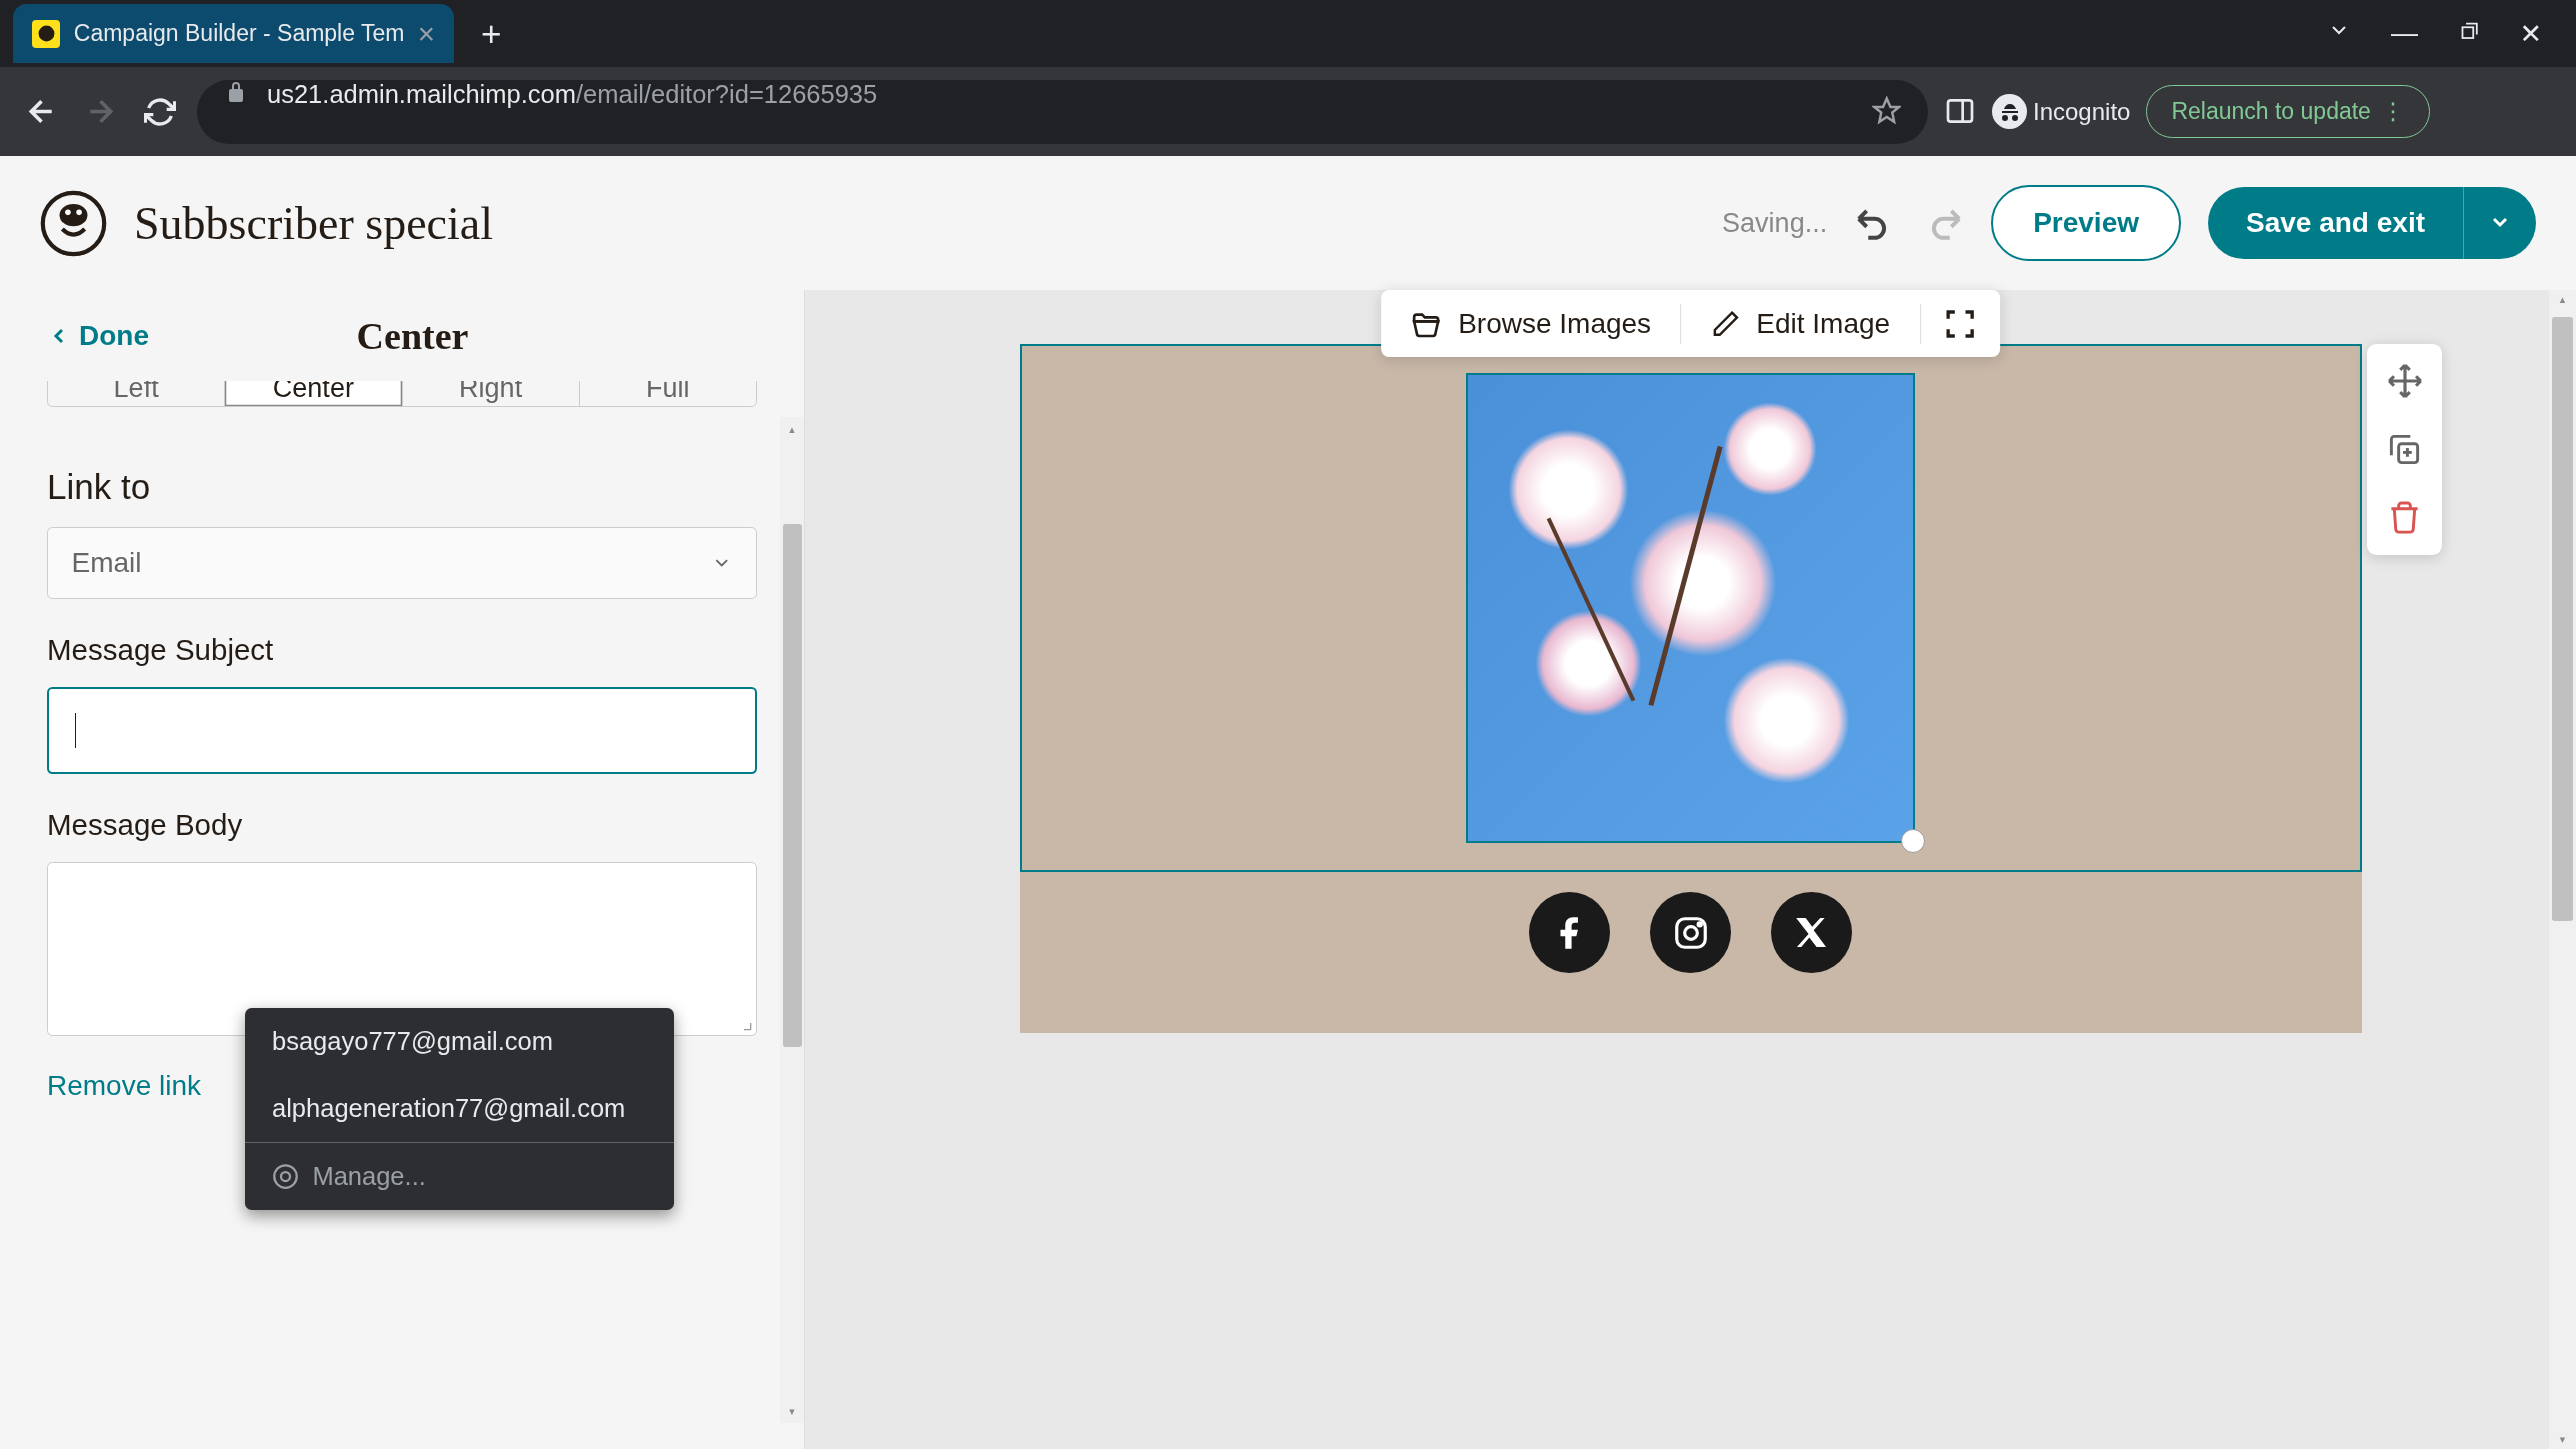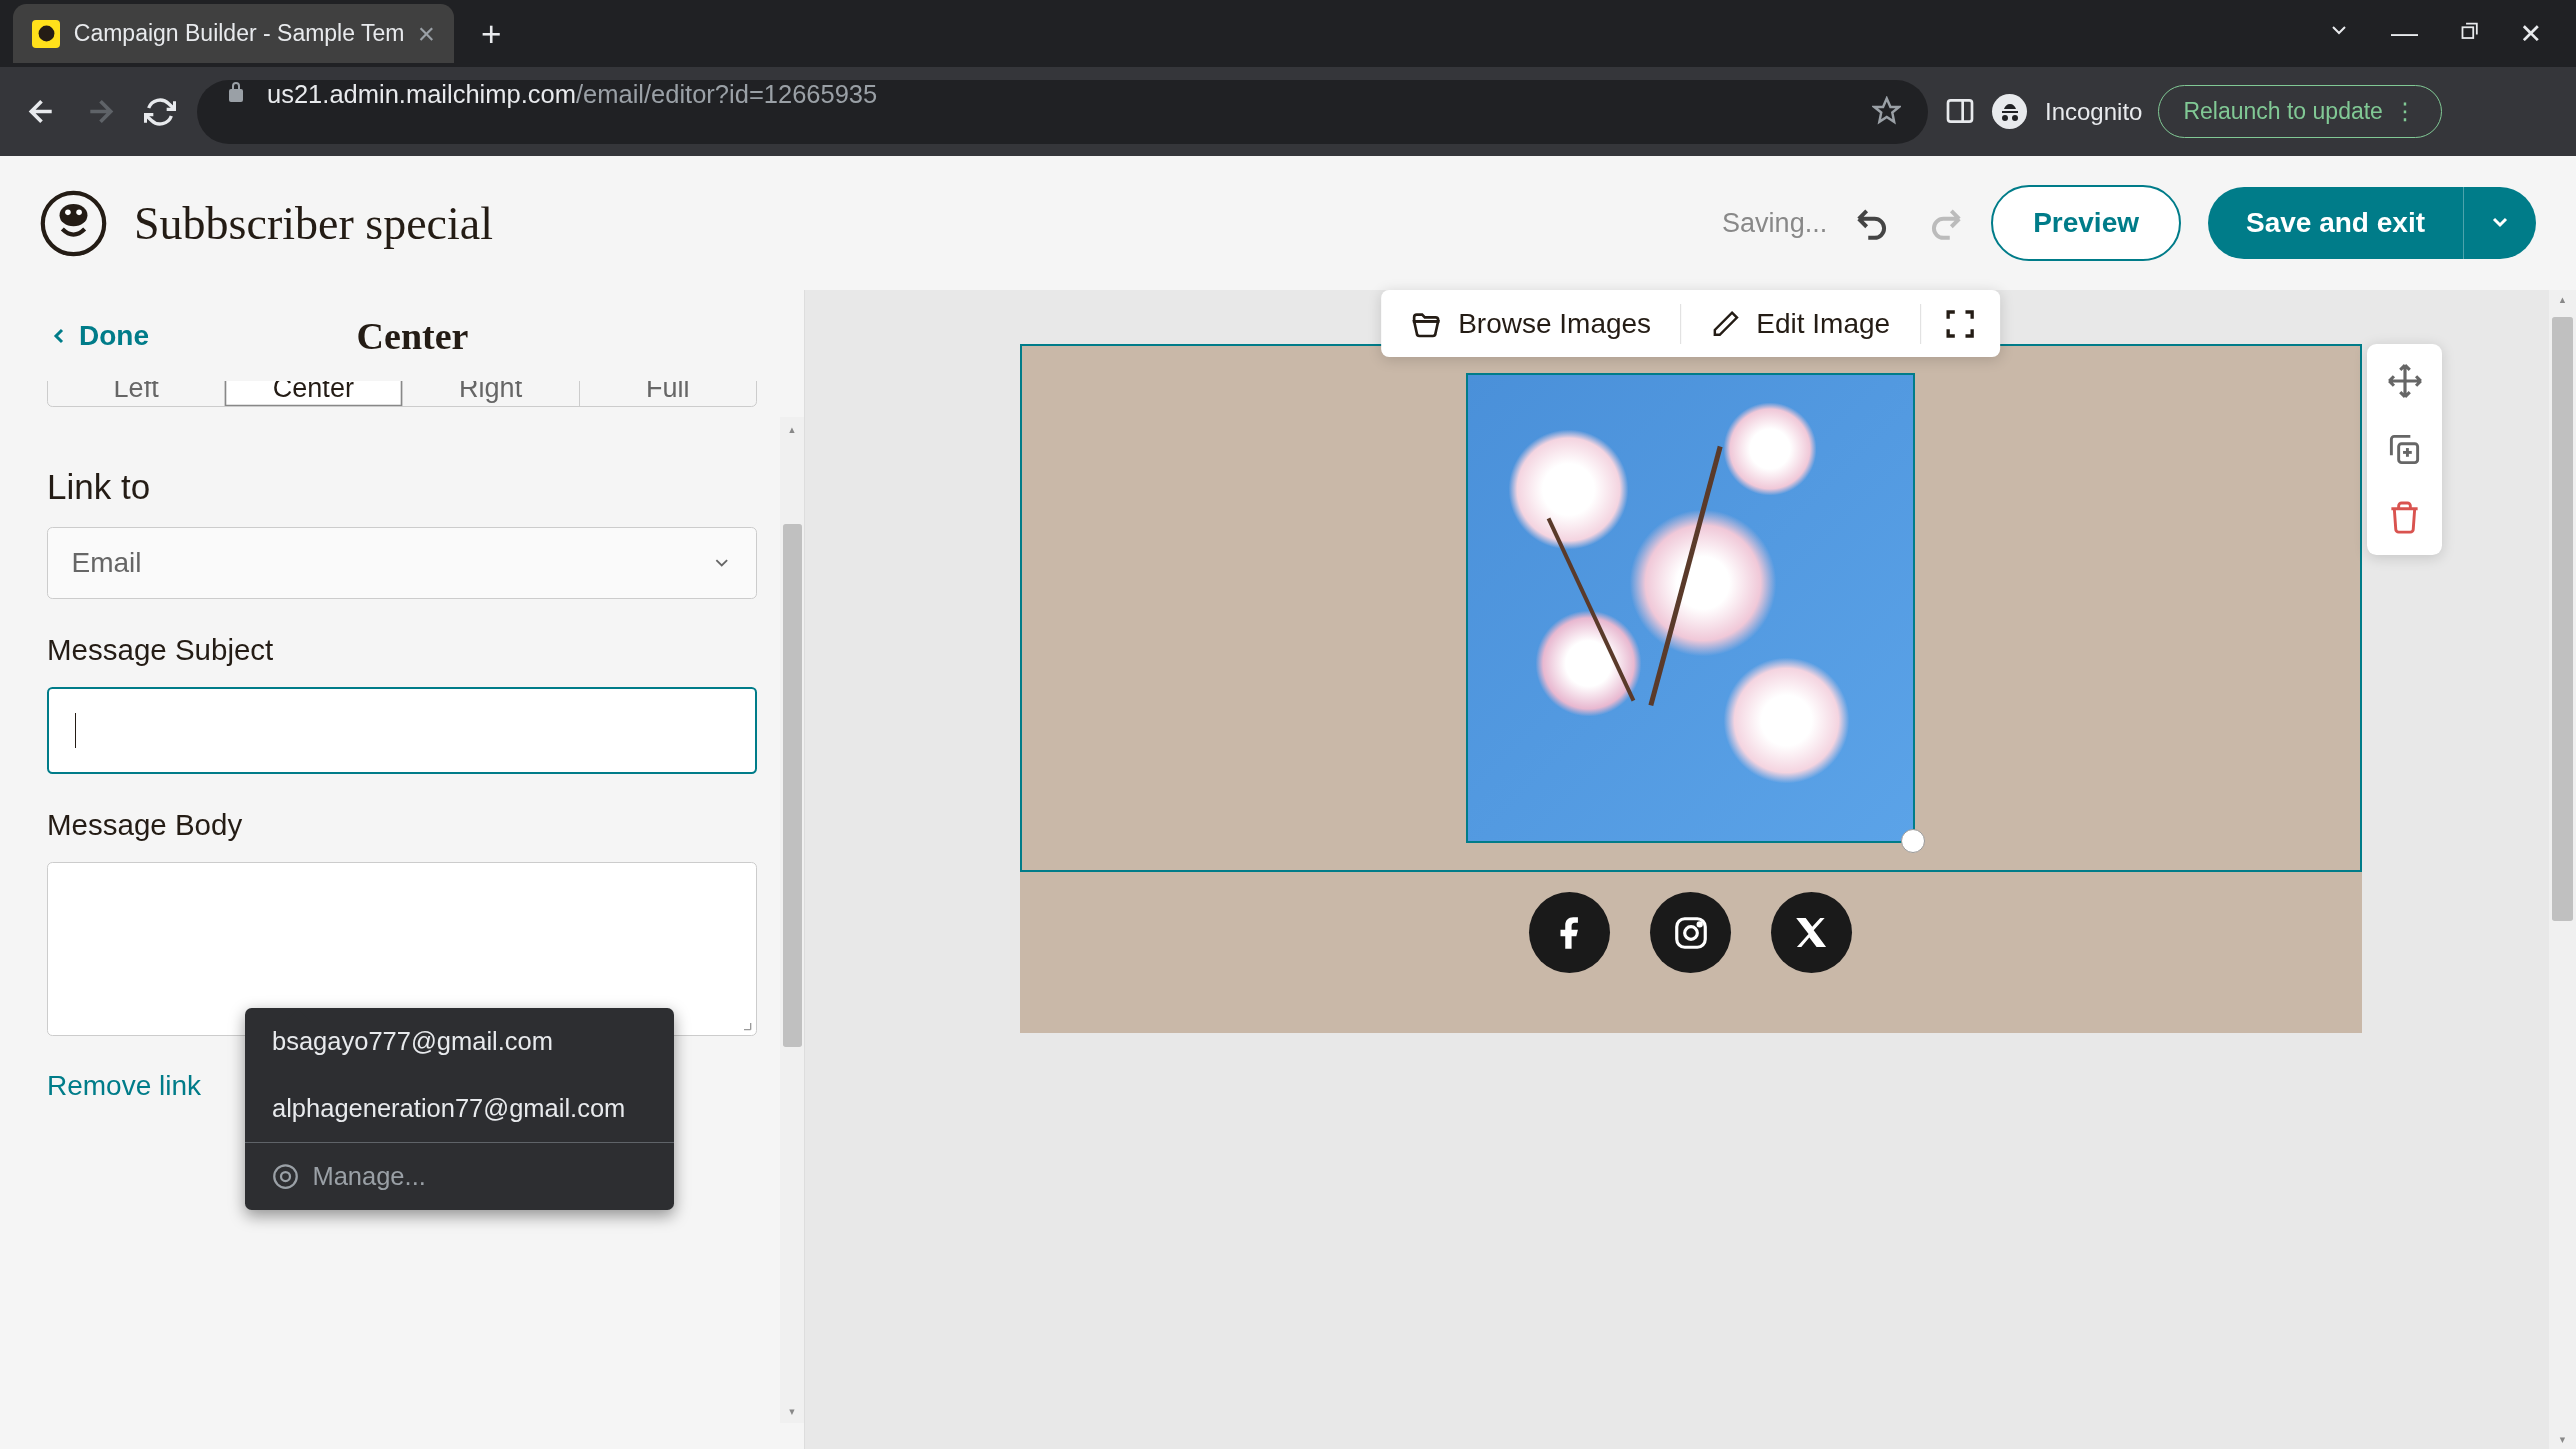--- a/index.html
+++ b/index.html
@@ -1,37 +1,37 @@
 <!DOCTYPE html>
 <html style="font-size:10.7px"><head>
 <meta charset="utf-8">
 <style>
 * { margin: 0; padding: 0; box-sizing: border-box; font-family: -apple-system, BlinkMacSystemFont, "Segoe UI", Helvetica, Arial, sans-serif; }
 body { width: 2576px; height: 1449px; background: #f5f5f5; overflow: hidden; transform-origin: top left; }
 
 
 .browser-chrome { background: #202124; height: 67px; display: flex; align-items: flex-end; }
 .tab-bar { display: flex; align-items: center; height: 67px; padding-left: 13.4px; }
-.tab { background: #404040; display: flex; align-items: center; padding: 0 19px; height: 59px; border-radius: 13.4px 13.4px 0 0; gap: 13.4px; min-width: 416px; }
+.tab { background: #0c4a6e; display: flex; align-items: center; padding: 0 19px; height: 59px; border-radius: 13.4px 13.4px 0 0; gap: 13.4px; min-width: 416px; }
 .tab-favicon { width: 28px; height: 28px; background: #ffe01b; border-radius: 4px; display: flex; align-items: center; justify-content: center; }
 .tab-title { color: #e8eaed; font-size: 23px; }
 .tab-close { color: #9aa0a6; font-size: 29.5px; margin-left: auto; }
 .new-tab { color: #e8eaed; font-size: 35px; margin-left: 27px; }
 .window-controls { margin-left: auto; display: flex; gap: 40px; padding-right: 34px; color: #e8eaed; font-size: 27px; align-items: center; height: 67px; }
 .window-controls span { display: inline-block; }
 
 .url-bar { background: #35363a; height: 89px; display: flex; align-items: center; padding: 0 20px; gap: 16px; }
 .nav-btn { width: 43px; height: 43px; display: flex; align-items: center; justify-content: center; color: #e8eaed; }
 .nav-btn.disabled { color: #5f6368; }
 .url-field { flex: 1; background: #202124; border-radius: 40px; height: 64px; display: flex; padding: 0 27px; gap: 19px; max-width: 1731px; }
 .lock-icon { color: #9aa0a6; }
 .url-text { color: #e8eaed; font-size: 25.5px; }
 .url-text .path { color: #9aa0a6; }
 .url-right { display: flex; align-items: center; gap: 24px; margin-left: auto; }
-.incognito-badge { display: flex; align-items: center; gap: 18px; color: #e8eaed; font-size: 24px; }
+.incognito-badge { display: flex; align-items: center; gap: 6px; color: #e8eaed; font-size: 24px; }
 .incognito-icon { width: 35px; height: 35px; background: #e8eaed; border-radius: 50%; display: flex; align-items: center; justify-content: center; color: #202124; }
 .relaunch-btn { border: 1.3px solid #81c995; color: #81c995; border-radius: 34px; padding: 12px 24px; font-size: 23px; display: flex; align-items: center; gap: 10.7px; }
 
 
 .app-header { background: #f5f5f5; height: 134px; display: flex; align-items: center; padding: 0 40px; }
 .logo { width: 67px; height: 67px; margin-right: 27px; }
 .campaign-name { font-family: Georgia, serif; font-size: 46px; font-weight: 500; color: #241c15; }
 .header-right { margin-left: auto; display: flex; align-items: center; gap: 27px; }
 .saving-text { color: #888; font-size: 27px; }
 .undo-redo { display: flex; gap: 34px; color: #444; }

